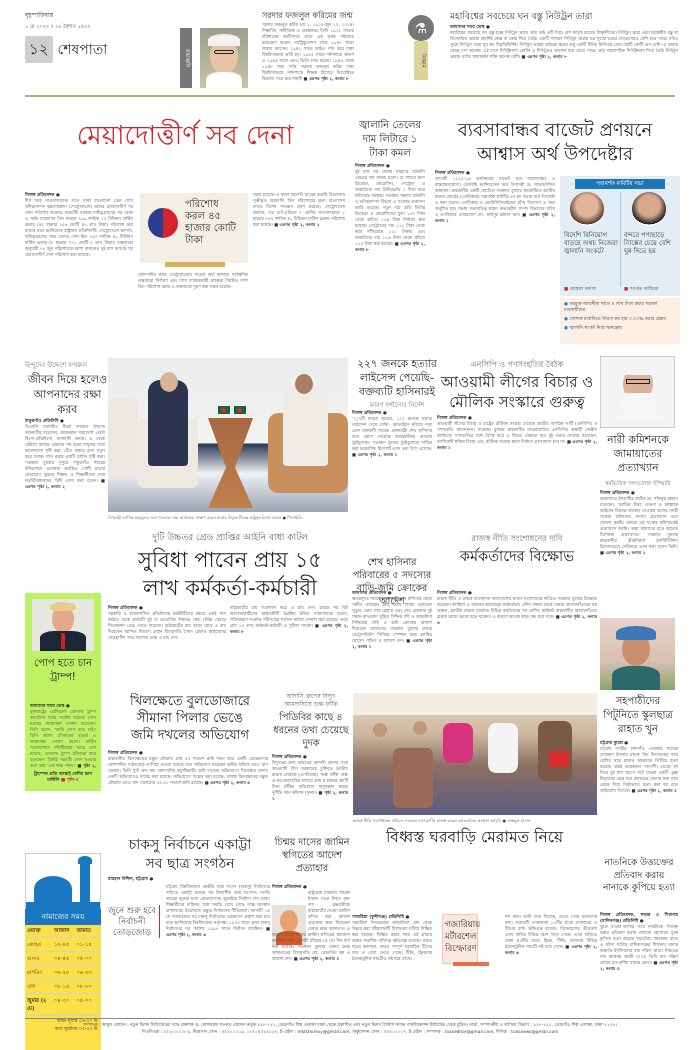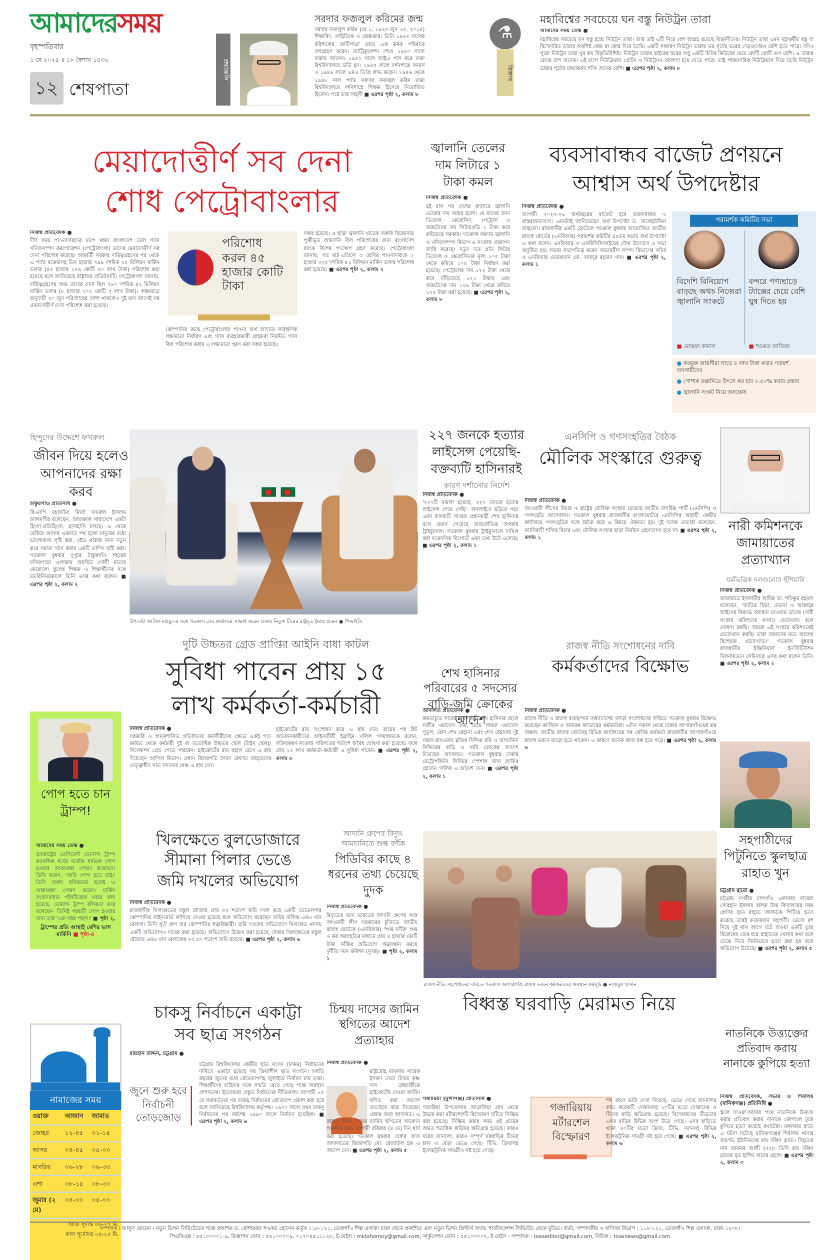--- a/index.html
+++ b/index.html
@@ -13,26 +13,23 @@
   .rule { position: absolute; height: 2px; background: #b3a978; }
   .img { position: absolute; overflow: hidden; }
   .caption { font-size: 4px; color: #444; position: absolute; white-space: nowrap; overflow: hidden; }
   .center { text-align: center; }
   .vline { position: absolute; width: 1px; background: #ddd; }
 </style>
 </head>
 <body>
 
 <div class="abs" style="left:25px;top:8px;width:140px;height:80px;">
-  <div style="font-family:'DejaVu Serif',serif;font-weight:bold;font-size:22px;line-height:24px;letter-spacing:-1px;">
-    <span style="color:#1f9a4a;">আমাদের</span><span style="color:#d4242b;">সময়</span>
-  </div>
   <div style="font-size:6px;color:#444;margin-top:2px;">বৃহস্পতিবার</div>
   <div style="font-size:5px;color:#555;margin-top:2px;">১ মে ২০২৫ ॥ ১৮ বৈশাখ ১৪৩২</div>
-  <div style="margin-top:5px;display:flex;align-items:flex-end;">
+  <div style="margin-top:5px;display:flex;align-items:center;">
     <span style="background:#cfcfcf;color:#333;font-size:15px;padding:1px 4px;border-radius:2px;">১২</span>
     <span style="font-size:14px;color:#333;margin-left:5px;">শেষপাতা</span>
   </div>
 </div>
 
 <div class="abs" style="left:180px;top:28px;width:12px;height:60px;background:#777;color:#fff;font-size:5px;writing-mode:vertical-rl;text-align:center;">
   <span>শ্রদ্ধাঞ্জলি</span>
 </div>
 <div class="abs" style="left:200px;top:28px;width:48px;height:60px;background:linear-gradient(#9aa08a,#c9c2a8);overflow:hidden;">
   <div style="position:absolute;left:10px;top:10px;width:28px;height:36px;border-radius:50%;background:#e6c3a4;"></div>
@@ -56,21 +53,20 @@
 <div class="abs body-text" style="left:450px;top:24px;width:228px;height:62px;">
   <span class="byline">আমাদের সময় ডেস্ক ●</span>
   <span>মহাবিশ্বের সবচেয়ে ঘন বস্তু হচ্ছে নিউট্রন তারা। আর তাই এটি নিয়ে বেশ আগ্রহ রয়েছে বিজ্ঞানীদের। নিউট্রন তারা এমন মহাকর্ষীয় বস্তু যা বিস্ফোরিত তারার অবশিষ্ট কেন্দ্র বা কোর দিয়ে তৈরি। একটি সাধারণ নিউট্রন তারার ভর সূর্যের ভরের দেড়গুণেরও বেশি হতে পারে। যদিও পুরো নিউট্রন তারা খুব কম বিস্তৃতিবিশিষ্ট। নিউট্রন তারার বাইরের স্তরের শুধু একটি চিনির কিউবের চেয়ে কোটি কোটি গুণ বেশি। এ তারার কেন্দ্রে চাপ অনেক। এই চাপে নিউক্লিয়াস প্রোটন ও নিউট্রনও আলাদা হয়ে যেতে পারে। তাই পারমাণবিক নিউক্লিয়াস দিয়ে তৈরি নিউট্রন তারার পৃষ্ঠের মাধ্যাকর্ষণ শক্তি অনেক বেশি।</span>
   <span class="jump">■ এরপর পৃষ্ঠা ২, কলাম ৮</span>
 </div>
 
 <div class="rule" style="left:25px;top:95px;width:650px;"></div>
 
 <div class="abs center h-red" style="left:40px;top:118px;width:290px;font-size:26px;line-height:34px;">
   <div>মেয়াদোত্তীর্ণ সব দেনা</div>
-  <div>শোধ পেট্রোবাংলার</div>
 </div>
 <div class="abs body-text" style="left:25px;top:192px;width:108px;height:150px;">
   <span class="byline">নিজস্ব প্রতিবেদক ●</span>
   <span>দীর্ঘ সময় পাওনাদারদের চাপে থাকা বাংলাদেশ তেল গ্যাস খনিজসম্পদ করপোরেশন (পেট্রোবাংলা) তাদের মেয়াদোত্তীর্ণ সব দেনা পরিশোধ করেছে। অন্তর্বর্তী সরকার দায়িত্বগ্রহণের পর থেকে এ পর্যন্ত বকেয়াসহ তিন হাজার ৭৯৯ দশমিক ১৫ মিলিয়ন মার্কিন ডলার (৪৫ হাজার ১৫৬ কোটি ৪০ লাখ টাকা) পরিশোধ করা হয়েছে বলে জানিয়েছে রাষ্ট্রায়ত্ত প্রতিষ্ঠানটি। পেট্রোবাংলা জানায়, দায়িত্বগ্রহণের সময় তাদের দেনা ছিল ৭৬৭ দশমিক ৪১ মিলিয়ন মার্কিন ডলার (৮ হাজার ৭০২ কোটি ৫ লাখ টাকা)। লক্ষ্যমাত্রা অনুযায়ী ৩০ জুন পরিশোধের আশা থাকলেও দুই মাস আগেই সব মেয়াদোত্তীর্ণ দেনা পরিশোধ করা হয়েছে।</span>
 </div>
 <div class="abs" style="left:140px;top:193px;width:108px;height:70px;background:#f3efe4;">
   <div style="position:absolute;left:8px;top:15px;width:30px;height:30px;border-radius:50%;background:conic-gradient(#d4242b 0 50%, #2b3d8f 50% 100%);"></div>
   <div style="position:absolute;left:45px;top:5px;font-size:10px;line-height:12px;color:#333;">
     <div>পরিশোধ</div>
     <div>করল ৪৫</div>
@@ -150,20 +146,21 @@
 <div class="abs center" style="left:352px;top:356px;width:90px;font-size:10.5px;line-height:14px;color:#222;">২২৭ জনকে হত্যার লাইসেন্স পেয়েছি- বক্তব্যটি হাসিনারই</div>
 <div class="abs center" style="left:352px;top:400px;width:90px;font-size:6.5px;color:#777;">কারণ দর্শানোর নির্দেশ</div>
 <div class="abs body-text" style="left:352px;top:410px;width:80px;height:120px;">
   <span class="byline">নিজস্ব প্রতিবেদক ●</span>
   <span>'২২৭টি মামলা হয়েছে, ২২৭ জনকে হত্যার লাইসেন্স পেয়ে গেছি'- অনলাইনে ছড়িয়ে পড়া এমন বক্তব্যটি সাবেক প্রধানমন্ত্রী শেখ হাসিনার বলে প্রমাণ পেয়েছে আন্তর্জাতিক অপরাধ ট্রাইব্যুনাল। গতকাল বুধবার ট্রাইব্যুনালে দাখিল করা ফরেনসিক রিপোর্টে এমন তথ্য উঠে এসেছে।</span>
   <span class="jump">■ এরপর পৃষ্ঠা ২, কলাম ১</span>
 </div>
 
 <div class="abs center" style="left:437px;top:358px;width:160px;font-size:8px;color:#777;">এনসিপি ও গণসংহতির বৈঠক</div>
 <div class="abs center" style="left:432px;top:372px;width:170px;font-size:15px;line-height:20px;color:#222;">
+  <div>আওয়ামী লীগের বিচার ও</div>
   <div>মৌলিক সংস্কারে গুরুত্ব</div>
 </div>
 <div class="abs body-text" style="left:437px;top:415px;width:160px;height:115px;">
   <span class="byline">নিজস্ব প্রতিবেদক ●</span>
   <span>আওয়ামী লীগের বিচার ও রাষ্ট্রের মৌলিক সংস্কার চেয়েছে জাতীয় নাগরিক পার্টি (এনসিপি) ও গণসংহতি আন্দোলন। গতকাল বুধবার রাজধানীর বাংলামোটরে এনসিপির অস্থায়ী কেন্দ্রীয় কার্যালয়ে গণসংহতির সঙ্গে বৈঠক করে এ বিষয়ে ঐকমত্য হয়। দুই দলের নেতারা বলেছেন, ফ্যাসিবাদী শক্তির বিচার এবং মৌলিক সংস্কার ছাড়া নির্বাচন গ্রহণযোগ্য হবে না।</span>
   <span class="jump">■ এরপর পৃষ্ঠা ২, কলাম ১</span>
 </div>
 
 <div class="img" style="left:600px;top:356px;width:75px;height:72px;background:#f4f4f4;border:1px solid #ccc;">
   <div style="position:absolute;left:22px;top:10px;width:30px;height:34px;border-radius:50%;background:#dcb29a;"></div>
@@ -351,21 +348,21 @@
   <span class="jump">■ এরপর পৃষ্ঠা ২, কলাম ৫</span>
 </div>
 
 <div class="abs center" style="left:352px;top:827px;width:245px;font-size:15.5px;line-height:21px;color:#222;">
   <div>বিধ্বস্ত ঘরবাড়ি মেরামত নিয়ে</div>
 </div>
 <div class="abs body-text" style="left:352px;top:914px;width:80px;height:100px;">
   <span class="byline">গজারিয়া (মুন্সীগঞ্জ) প্রতিনিধি ●</span>
   <span>গজারিয়া উপজেলার আড়ালিয়া গ্রাম থেকে উদ্ধার করা মর্টারশেলটি বিস্ফোরণ ঘটিয়ে নিষ্ক্রিয় করা হয়েছে। নিষ্ক্রিয় করার সময় ওই গ্রামের অন্তত শতাধিক বাড়িঘর ক্ষতিগ্রস্ত হয়েছে। কারও ঘরের জানালা, কারও সম্পূর্ণ ঘরবাড়ির টিনের চাল ও বেড়া ভেঙে গেছে। টিভি, ফ্রিজসহ ইলেকট্রনিক সামগ্রীও নষ্ট হয়ে গেছে।</span>
 </div>
-<div class="abs" style="left:442px;top:914px;width:68px;height:50px;background:#fbe8dc;border:1px solid #f3c6ad;">
+<div class="abs" style="left:442px;top:914px;width:36px;height:50px;background:#fbe8dc;border:1px solid #f3c6ad;">
   <div class="center" style="font-size:8.5px;line-height:12px;color:#333;padding:3px 2px;">গজারিয়ায় মর্টারশেল বিস্ফোরণ</div>
   <div style="position:absolute;left:10px;bottom:-3px;width:36px;height:4px;background:#e96f4a;"></div>
 </div>
 <div class="abs body-text" style="left:505px;top:914px;width:92px;height:100px;">
   <span>শব্দ কানে ভাটা দেখা দিয়েছে, ভেঙে গেছে জানালার কাচ। কয়েকটি দোকানসহ ১০টির মতো দোকানের ও টিনের বাড়ি ক্ষতিগ্রস্ত হয়েছে। বিস্ফোরণের তীব্রতায় এসব বাড়ির বিভিন্ন অংশ উড়ে গেছে। এসব বাড়িতে থাকা ৪০টির মতো ফ্রিজ, টিভি, ফ্যানসহ বিভিন্ন ইলেকট্রনিক সামগ্রী নষ্ট হয়ে গেছে।</span>
   <span class="jump">■ এরপর পৃষ্ঠা ২, কলাম ৬</span>
 </div>
 
 <div class="rule" style="left:25px;top:1018px;width:650px;height:1px;background:#888;"></div>
 <div class="abs center" style="left:25px;top:1022px;width:650px;font-size:4.3px;line-height:6.5px;color:#444;">

